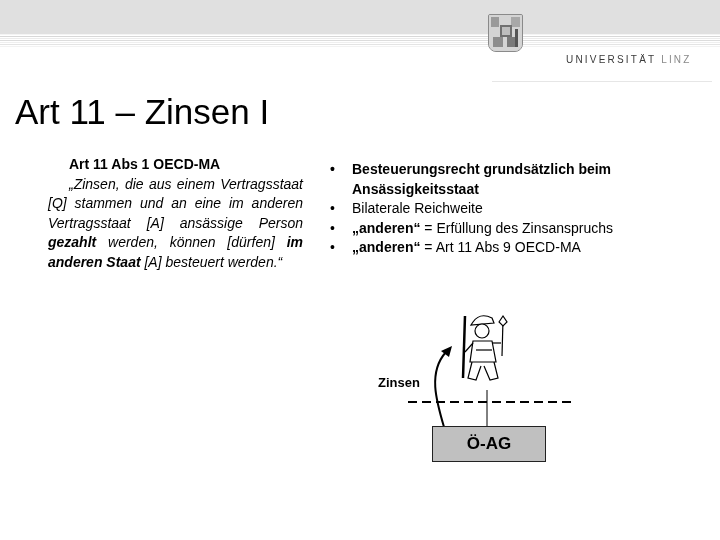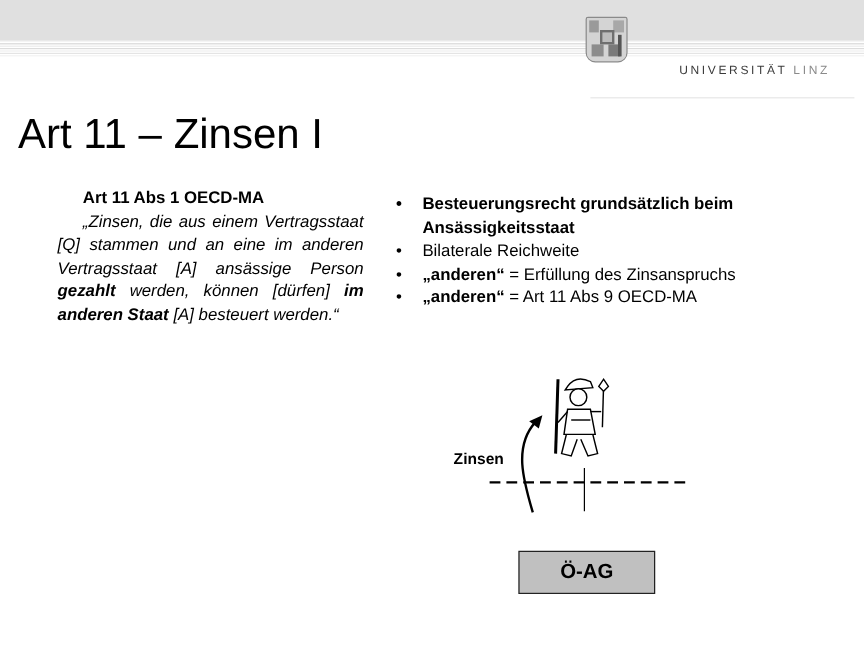--- a/index.html
+++ b/index.html
@@ -58,21 +58,21 @@
     .right-col li .bullet { position:absolute; left:0; top:0; }
     .right-col li.bold-item { font-weight:bold; }
     .diagram { position:absolute; left:0; top:0; width:720px; height:540px; pointer-events:none;text-align:right; }
     .diagram > * { pointer-events:auto; }
     .zinsen-label {
       position:absolute; left:378px; top:375px; font-size:13px; font-weight:bold;
     }
     .oag-box {
       position:absolute; left:432px; top:426px; width:112px; height:34px;
       background:#c0c0c0; border:1px solid #222; display:flex; align-items:center; justify-content:center;
-      font-size:17px; font-weight:bold;margin-top:33px;
+      font-size:17px; font-weight:bold;
     }
   </style>
 </head>
 <body>
 
 <div class="header-band"></div>
 <div class="header-lines">
   <div style="top:0px;background:#f4f4f4;"></div>
   <div style="top:2px;background:#d8d8d8;"></div>
   <div style="top:4px;background:#ebebeb;"></div>

